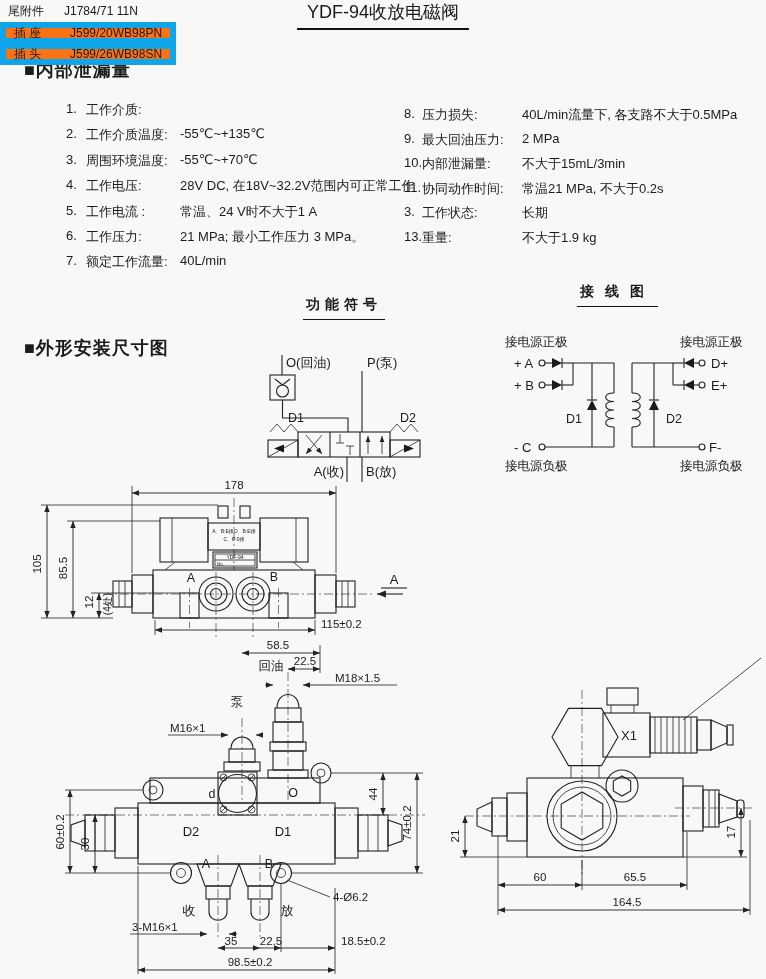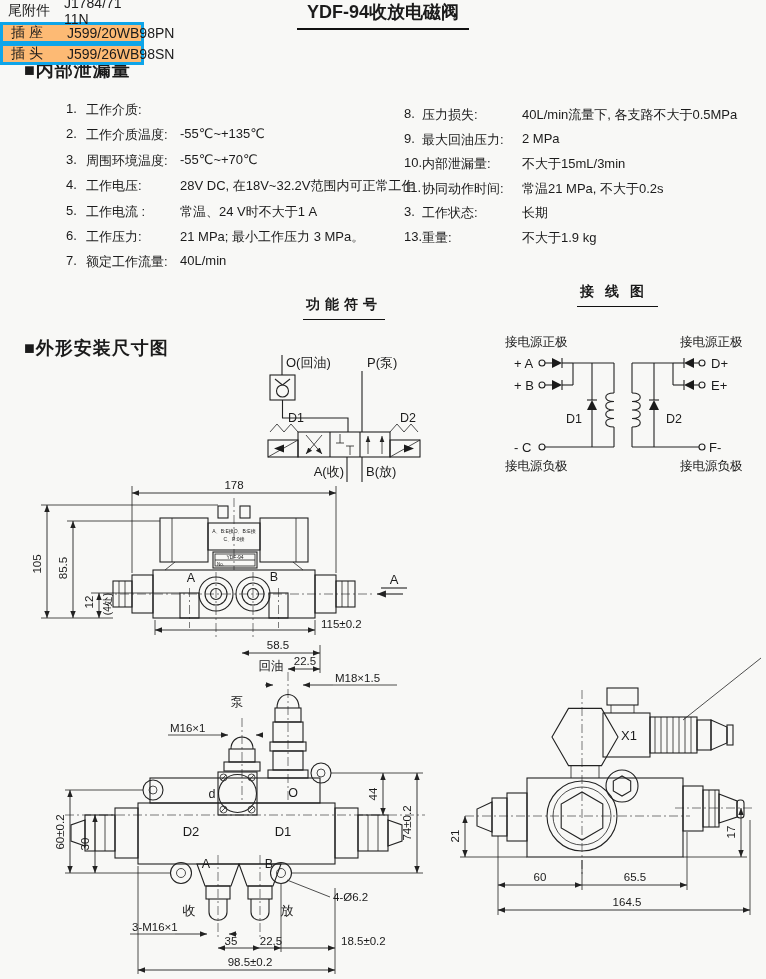--- a/index.html
+++ b/index.html
@@ -1,35 +1,35 @@
 <!DOCTYPE html>
 <html><head>
 <meta charset="utf-8">
 <style>
   *{margin:0;padding:0;box-sizing:border-box}
   html,body{width:766px;height:979px}
   body{position:relative;background:#f8f8f6;color:#1b1b1b;
        font-family:"Liberation Sans","DejaVu Sans",sans-serif;overflow:hidden}
   .title-wrap{position:absolute;left:0;right:0;top:8;text-align:center}
-  .title-wrap span{display:inline-block;font-size:18px;font-weight:bold;
+  .title-wrap span{display:inline-block;font-size:18px;font-weight:normal;
        border-bottom:2px solid #111;padding:0 10px 4px}
   .sechead{position:absolute;font-size:18px;font-weight:bold;letter-spacing:1px}
   .subhead{position:absolute;font-size:14px;font-weight:bold;
        border-bottom:1.5px solid #111;padding:0 3px 5px;white-space:nowrap}
   .speccol{position:absolute;font-size:13px;white-space:nowrap}
   .specrow{display:flex;align-items:flex-start}
   .lcol .specrow{height:25.4px}
   .rcol .specrow{height:24.6px}
   .specrow .n{flex:none;text-align:left}
   .lcol .n{width:20px}.rcol .n{width:18px}
   .lcol .l{flex:none;width:94px}
   .rcol .l{flex:none;width:100px}
-  .ctable{position:absolute;left:592;top:591;font-size:14px;width:144px}
+  .ctable{position:absolute;left:592;top:591;font-size:12px;width:176px}
   .ctable .trow{display:flex;align-items:center;height:22px;padding-left:8px}
-  .ctable .trow.boxed{border:3px solid #0ea5e9;background:#fdba74}
+  .ctable .trow.boxed{border:6px solid #0ea5e9;background:#f97316}
   .ctable .trow.boxed + .trow.boxed{margin-top:-1px}
   .ctable .lab{flex:none;width:56px}
   svg{position:absolute;overflow:visible}
   svg text{font-family:"Liberation Sans","DejaVu Sans",sans-serif;fill:#1b1b1b}
   .o{fill:none;stroke:#222;stroke-width:1.1}
   .thin{fill:none;stroke:#222;stroke-width:0.8}
   .dim{fill:none;stroke:#222;stroke-width:0.9}
   .cl{fill:none;stroke:#444;stroke-width:0.7;stroke-dasharray:9 3 2 3}
   .t10{font-size:10px}.t11{font-size:11.5px}.t12{font-size:12.5px}.t13{font-size:13px}
   .t5{font-size:5px}.t45{font-size:4.5px}

